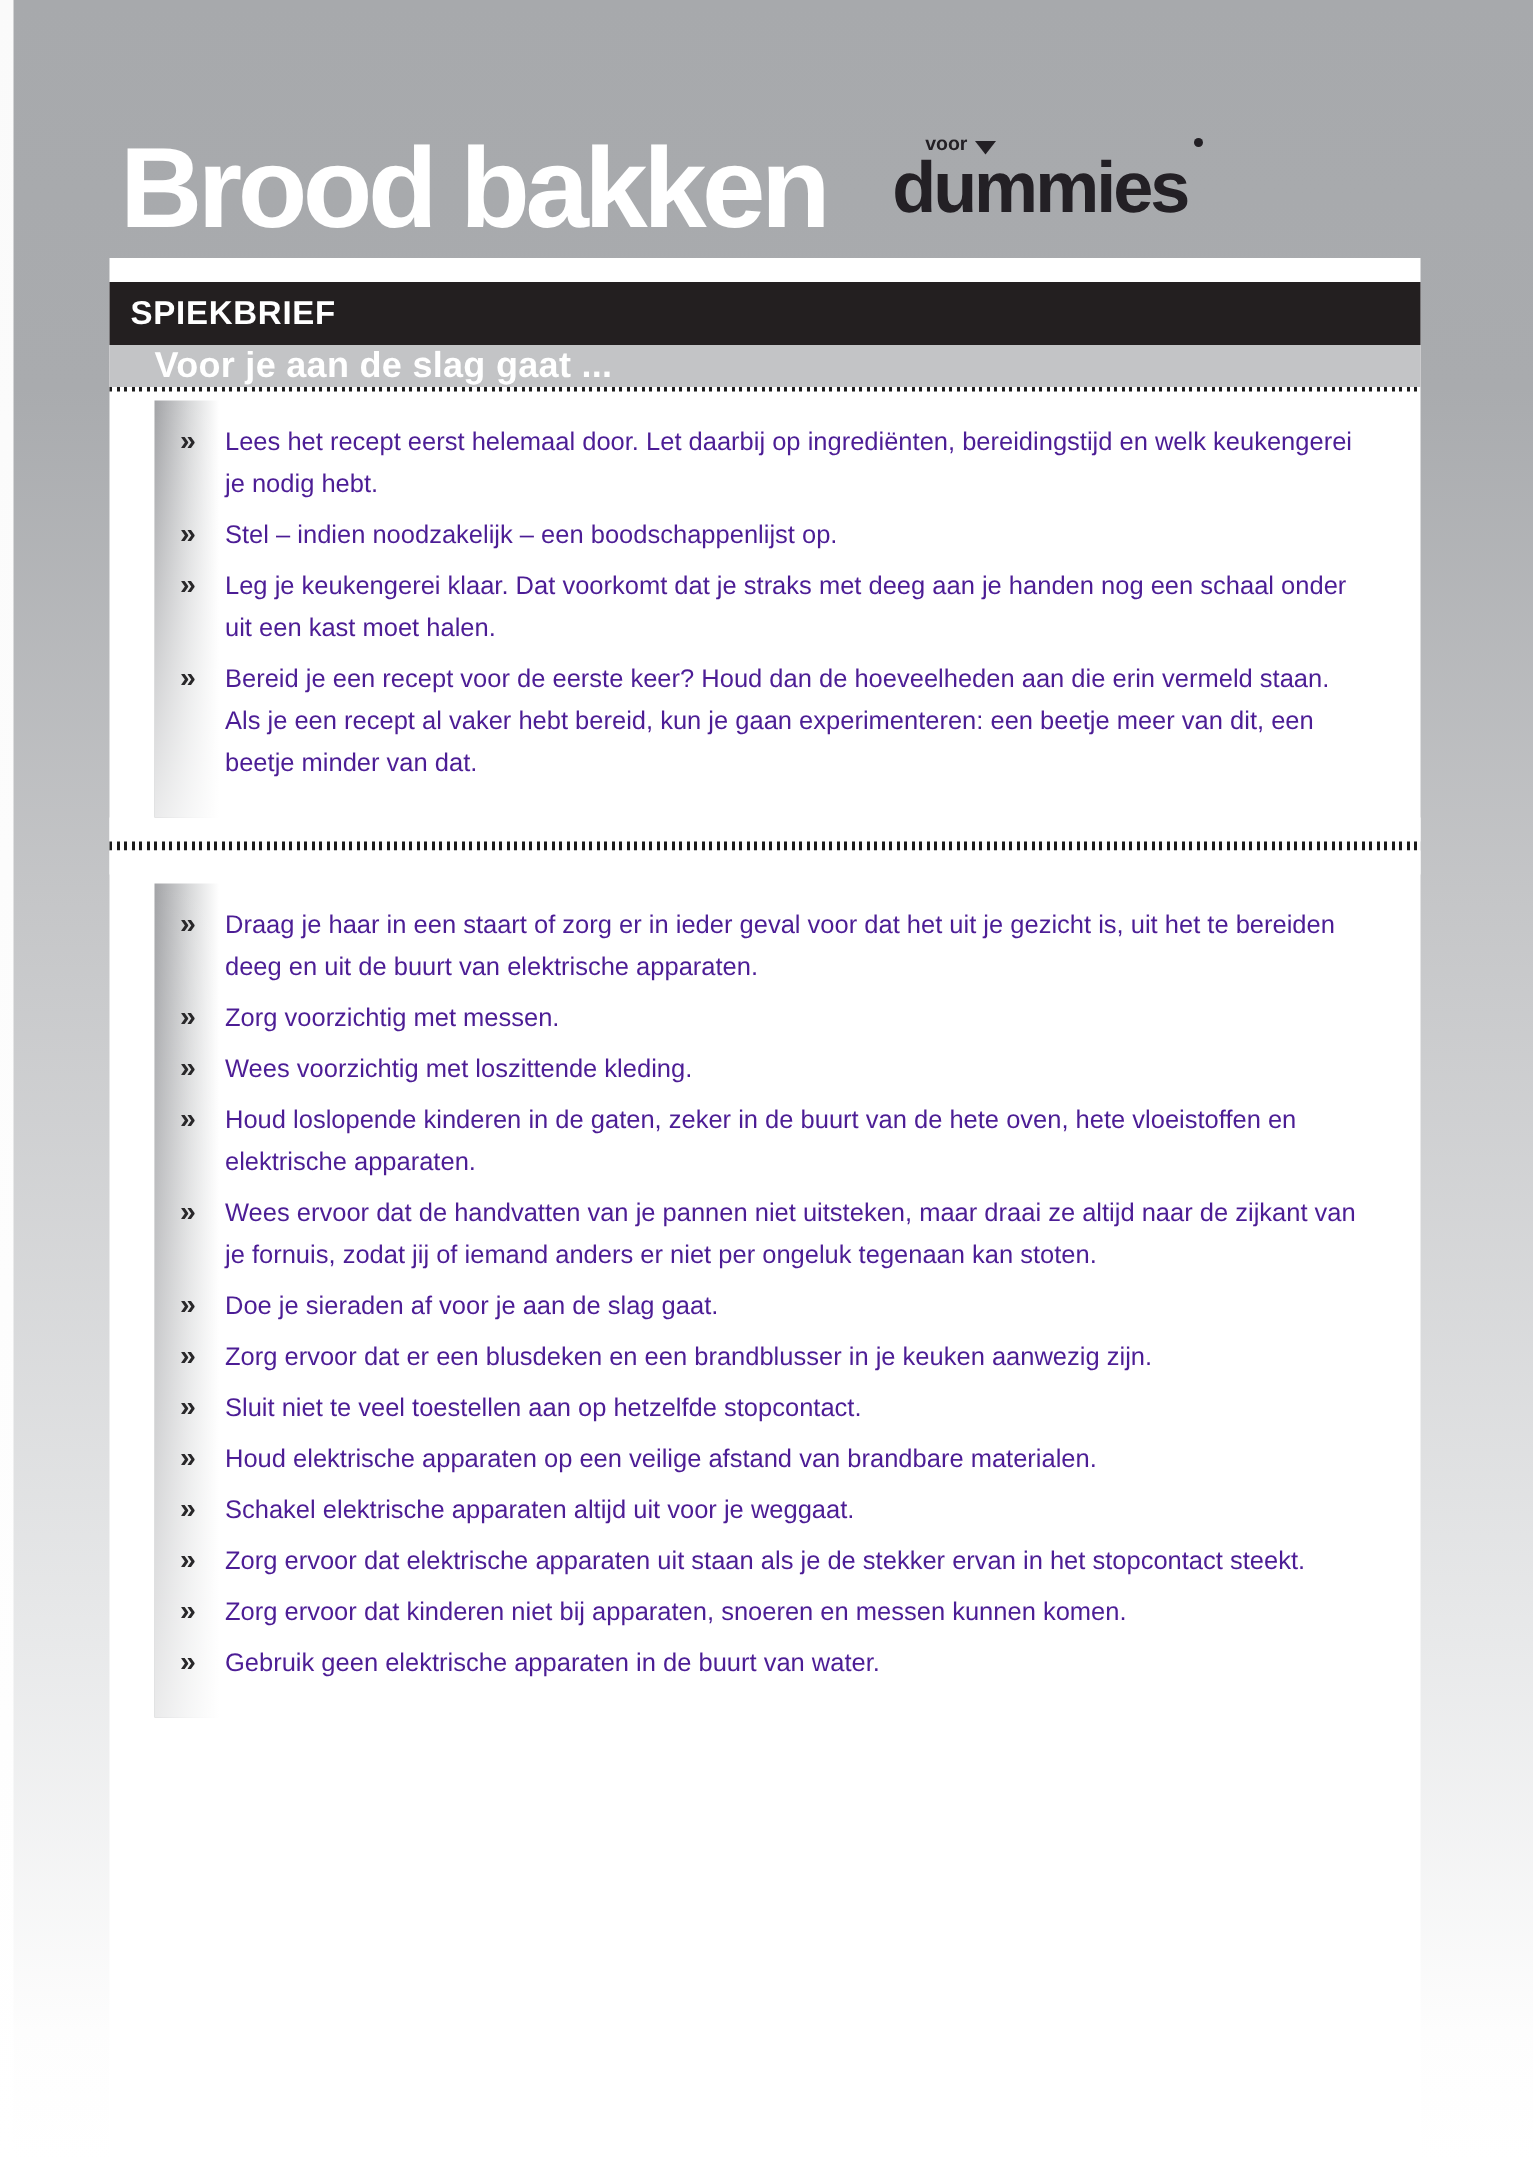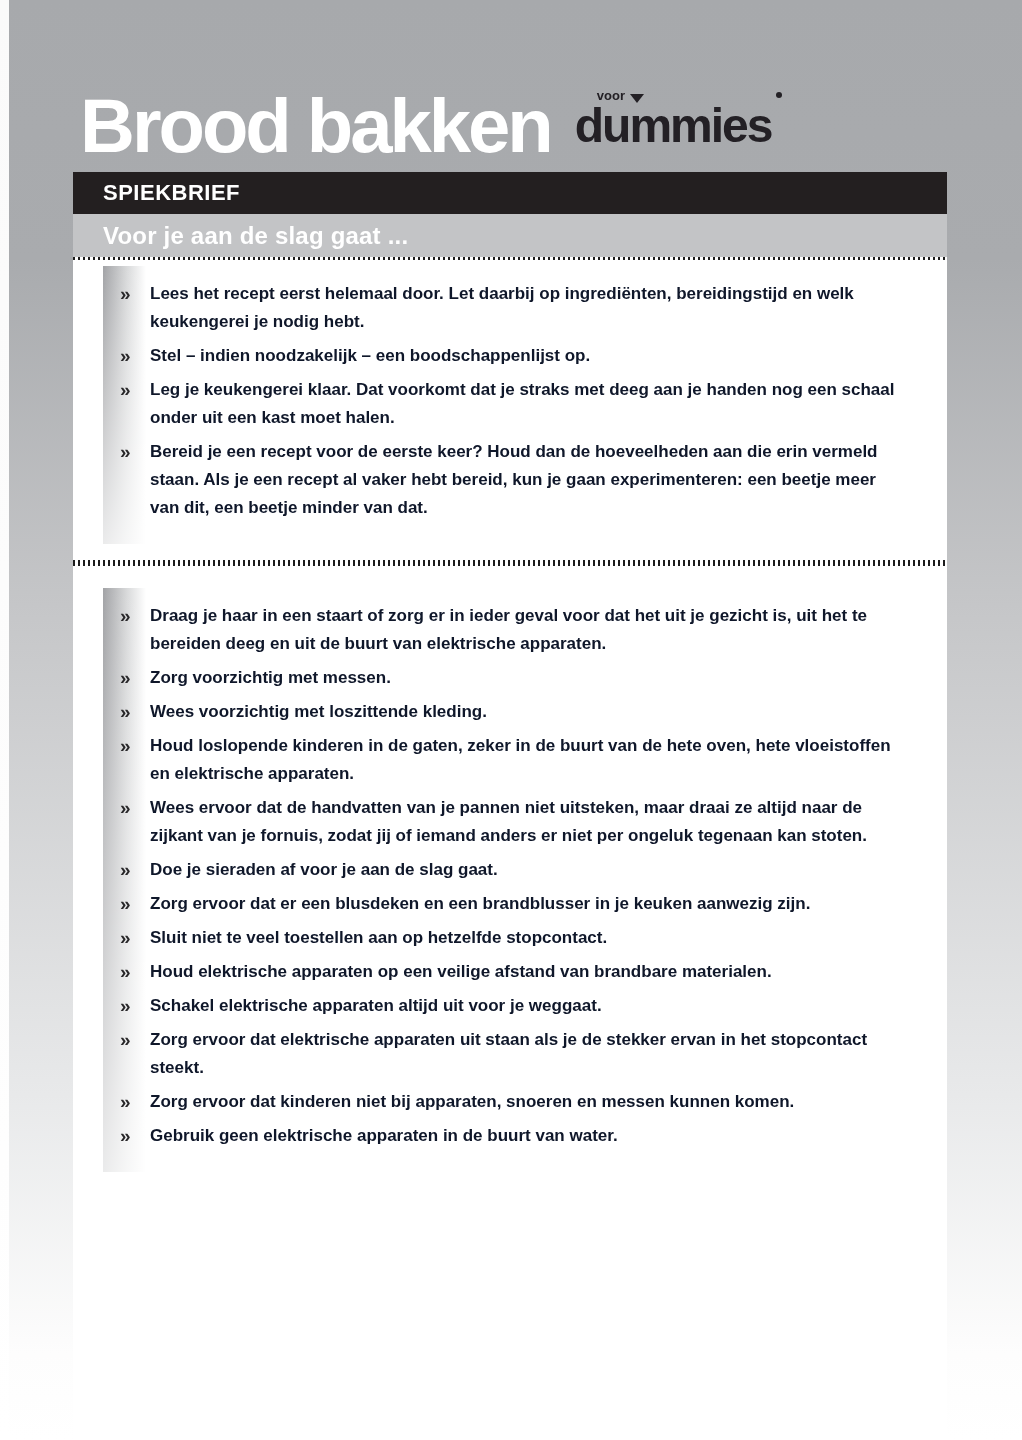--- a/index.html
+++ b/index.html
@@ -14,21 +14,21 @@
     background:linear-gradient(to bottom,#fafafa 0%,#fdfdfd 60%,#ffffff 100%);
   }
   
   .title-row{
     position:absolute;left:80px;top:84px;display:flex;align-items:center;
   }
   h1.title{
     margin:0;font-size:76px;line-height:1.1;font-weight:bold;color:#ffffff;
     letter-spacing:-3px;white-space:nowrap;
   }
-  .brand{position:relative;margin-left:24px;}
+  .brand{position:relative;margin-left:44px;}
   .brand .bname{
     font-size:48px;font-weight:bold;color:#232025;letter-spacing:-2px;line-height:1;
   }
   .brand .voor{
     position:absolute;left:22px;top:-14px;font-size:13px;font-weight:bold;
     color:#232025;letter-spacing:0;
   }
   .brand .caret{
     position:absolute;left:55px;top:-8px;width:0;height:0;
     border-left:7px solid transparent;border-right:7px solid transparent;
@@ -38,27 +38,27 @@
     position:absolute;right:-10px;top:-10px;width:6px;height:6px;border-radius:50%;
     background:#232025;
   }
   
   .panel{
     position:absolute;left:73px;top:172px;width:874px;height:1268px;
     background:#ffffff;
   }
   .banner{
     height:42px;background:#231f20;display:flex;align-items:center;
-    padding-left:30px;box-sizing:border-box;
+    padding-left:14px;box-sizing:border-box;margin-top:16px;
   }
   .banner span{
     color:#ffffff;font-size:22px;font-weight:bold;letter-spacing:0.5px;
   }
   .section-bar{
-    height:43px;background:#c3c4c6;display:flex;align-items:center;
+    height:28px;background:#c3c4c6;display:flex;align-items:center;
     padding-left:30px;box-sizing:border-box;
   }
   .section-bar span{
     color:#ffffff;font-size:24px;font-weight:bold;letter-spacing:0.2px;
   }
   .dotline{
     height:3px;
     background:repeating-linear-gradient(to right,#1c1c1c 0 2px,transparent 2px 5px);
   }
   .spacer16{height:16px;background:#ffffff;}
@@ -75,21 +75,21 @@
     background:linear-gradient(to bottom,rgba(255,255,255,0) 0%,rgba(255,255,255,0.78) 100%);
   }
   .bullets{position:relative;}
   .bullet-row{display:flex;margin-bottom:6px;}
   .bullet-row:last-child{margin-bottom:0;}
   .chev{
     flex:0 0 16px;margin-left:17px;margin-right:14px;
     font-size:19px;line-height:28px;font-weight:bold;color:#29282a;
   }
   .btext{
-    width:756px;font-size:17px;line-height:28px;color:#0f172a;font-weight:bold;
+    width:756px;font-size:17px;line-height:28px;color:#4c1d95;
   }
 </style>
 </head>
 <body>
 
 <div class="left-edge"></div>
 
 <div class="title-row">
   <h1 class="title">Brood bakken</h1>
   <div class="brand">

